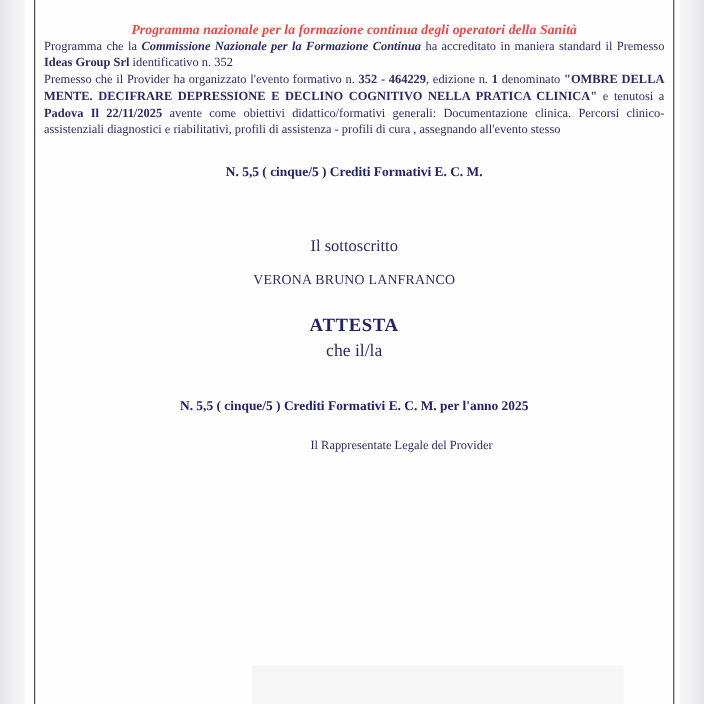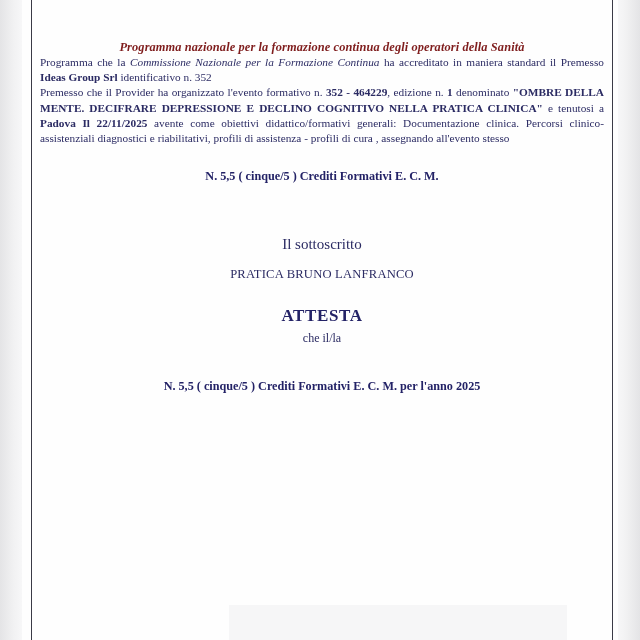--- a/index.html
+++ b/index.html
@@ -65,43 +65,43 @@
     top: 0;
     left: 18px;
     width: 564px;
     height: 640px;
     box-sizing: border-box;
   }
 
   
   .doc-title {
     margin: 0;
-    padding-top: 40px;
+    padding-top: 20px;
     text-align: center;
     font-style: italic;
     font-weight: bold;
     font-size: 12.4px;
     letter-spacing: 0.1px;
-    color: #7f1d1d;
+    color: #ef4444;
   }
 
   p.para {
     margin: 0;
     color: #2b2b63;
     font-size: 11.3px;
     line-height: 15.2px;
     text-align: justify;
   }
 
   .para-1 { margin-top: 24px; }
   .para-2 { margin-top: 29px; }
   .para-4 { margin-top: 23px; }
 
   .b { font-weight: bold; }
-  .bi { font-weight: normal; font-style: italic; }
+  .bi { font-weight: bold; font-style: italic; }
 
   .credits {
     margin: 0;
     padding-top: 23px;
     text-align: center;
     font-weight: bold;
     font-size: 12.2px;
     color: #232266;
   }
 
@@ -135,21 +135,21 @@
     text-align: center;
     font-weight: bold;
     font-size: 17px;
     letter-spacing: 0.6px;
     color: #232266;
   }
   .che-illa {
     margin: 0;
     padding-top: 5px;
     text-align: center;
-    font-size: 12px;
+    font-size: 16px;
     color: #2b2b63;
   }
 
   .place-date {
     margin: 0;
     padding-top: 35px;
     font-size: 11.4px;
     color: #2b2b63;
   }
 
@@ -197,31 +197,32 @@
       <h1 class="doc-title">Programma nazionale per la formazione continua degli operatori della Sanità</h1>
 
       <p class="para para-1"><span>Programma che la </span><span class="bi">Commissione Nazionale per la Formazione Continua</span><span> ha accreditato in maniera standard il Premesso </span><span class="b">Ideas Group Srl</span><span> identificativo n. 352</span></p>
 
       <p class="para para-2"><span>Premesso che il Provider ha organizzato l'evento formativo n. </span><span class="b">352 - 464229</span><span>, edizione n. </span><span class="b">1</span><span> denominato </span><span class="b">"OMBRE DELLA MENTE. DECIFRARE DEPRESSIONE E DECLINO COGNITIVO NELLA PRATICA CLINICA"</span><span> e tenutosi a </span><span class="b">Padova Il 22/11/2025</span><span> avente come obiettivi didattico/formativi generali: Documentazione clinica. Percorsi clinico-assistenziali diagnostici e riabilitativi, profili di assistenza - profili di cura , assegnando all'evento stesso</span></p>
 
       <p class="credits">N. 5,5 ( cinque/5 ) Crediti Formativi E. C. M.</p>
 
       <p class="centered-line line-sottoscritto">Il sottoscritto</p>
 
-      <p class="centered-line line-name">PRATICA BRUNO LANFRANCO</p>
+      <p class="centered-line line-name">VERONA BRUNO LANFRANCO</p>
 
 
       <p class="attesta">ATTESTA</p>
 
       <p class="che-illa">che il/la</p>
 
 
       <p class="credits-year">N. 5,5 ( cinque/5 ) Crediti Formativi E. C. M. per l'anno 2025</p>
 
 
+      <p class="rep-label">Il Rappresentate Legale del Provider</p>
 
     </div>
 
     <div class="signature-block">
       <svg class="signature-ink" viewBox="0 0 338 70">
         <g fill="none" stroke="#1b1b1f" stroke-width="2.6" stroke-linecap="round" stroke-linejoin="round">
           <path d="M56 64 C 46 48, 30 45, 25 54 C 21 62, 27 72, 38 74 C 49 76, 58 70, 60 62"></path>
           <path d="M118 70 C 118 64, 119 60, 120 57"></path>
           <path d="M121 47 C 121 46, 122 46, 122 47"></path>
           <path d="M150 66 C 150 54, 152 44, 154 38"></path>

